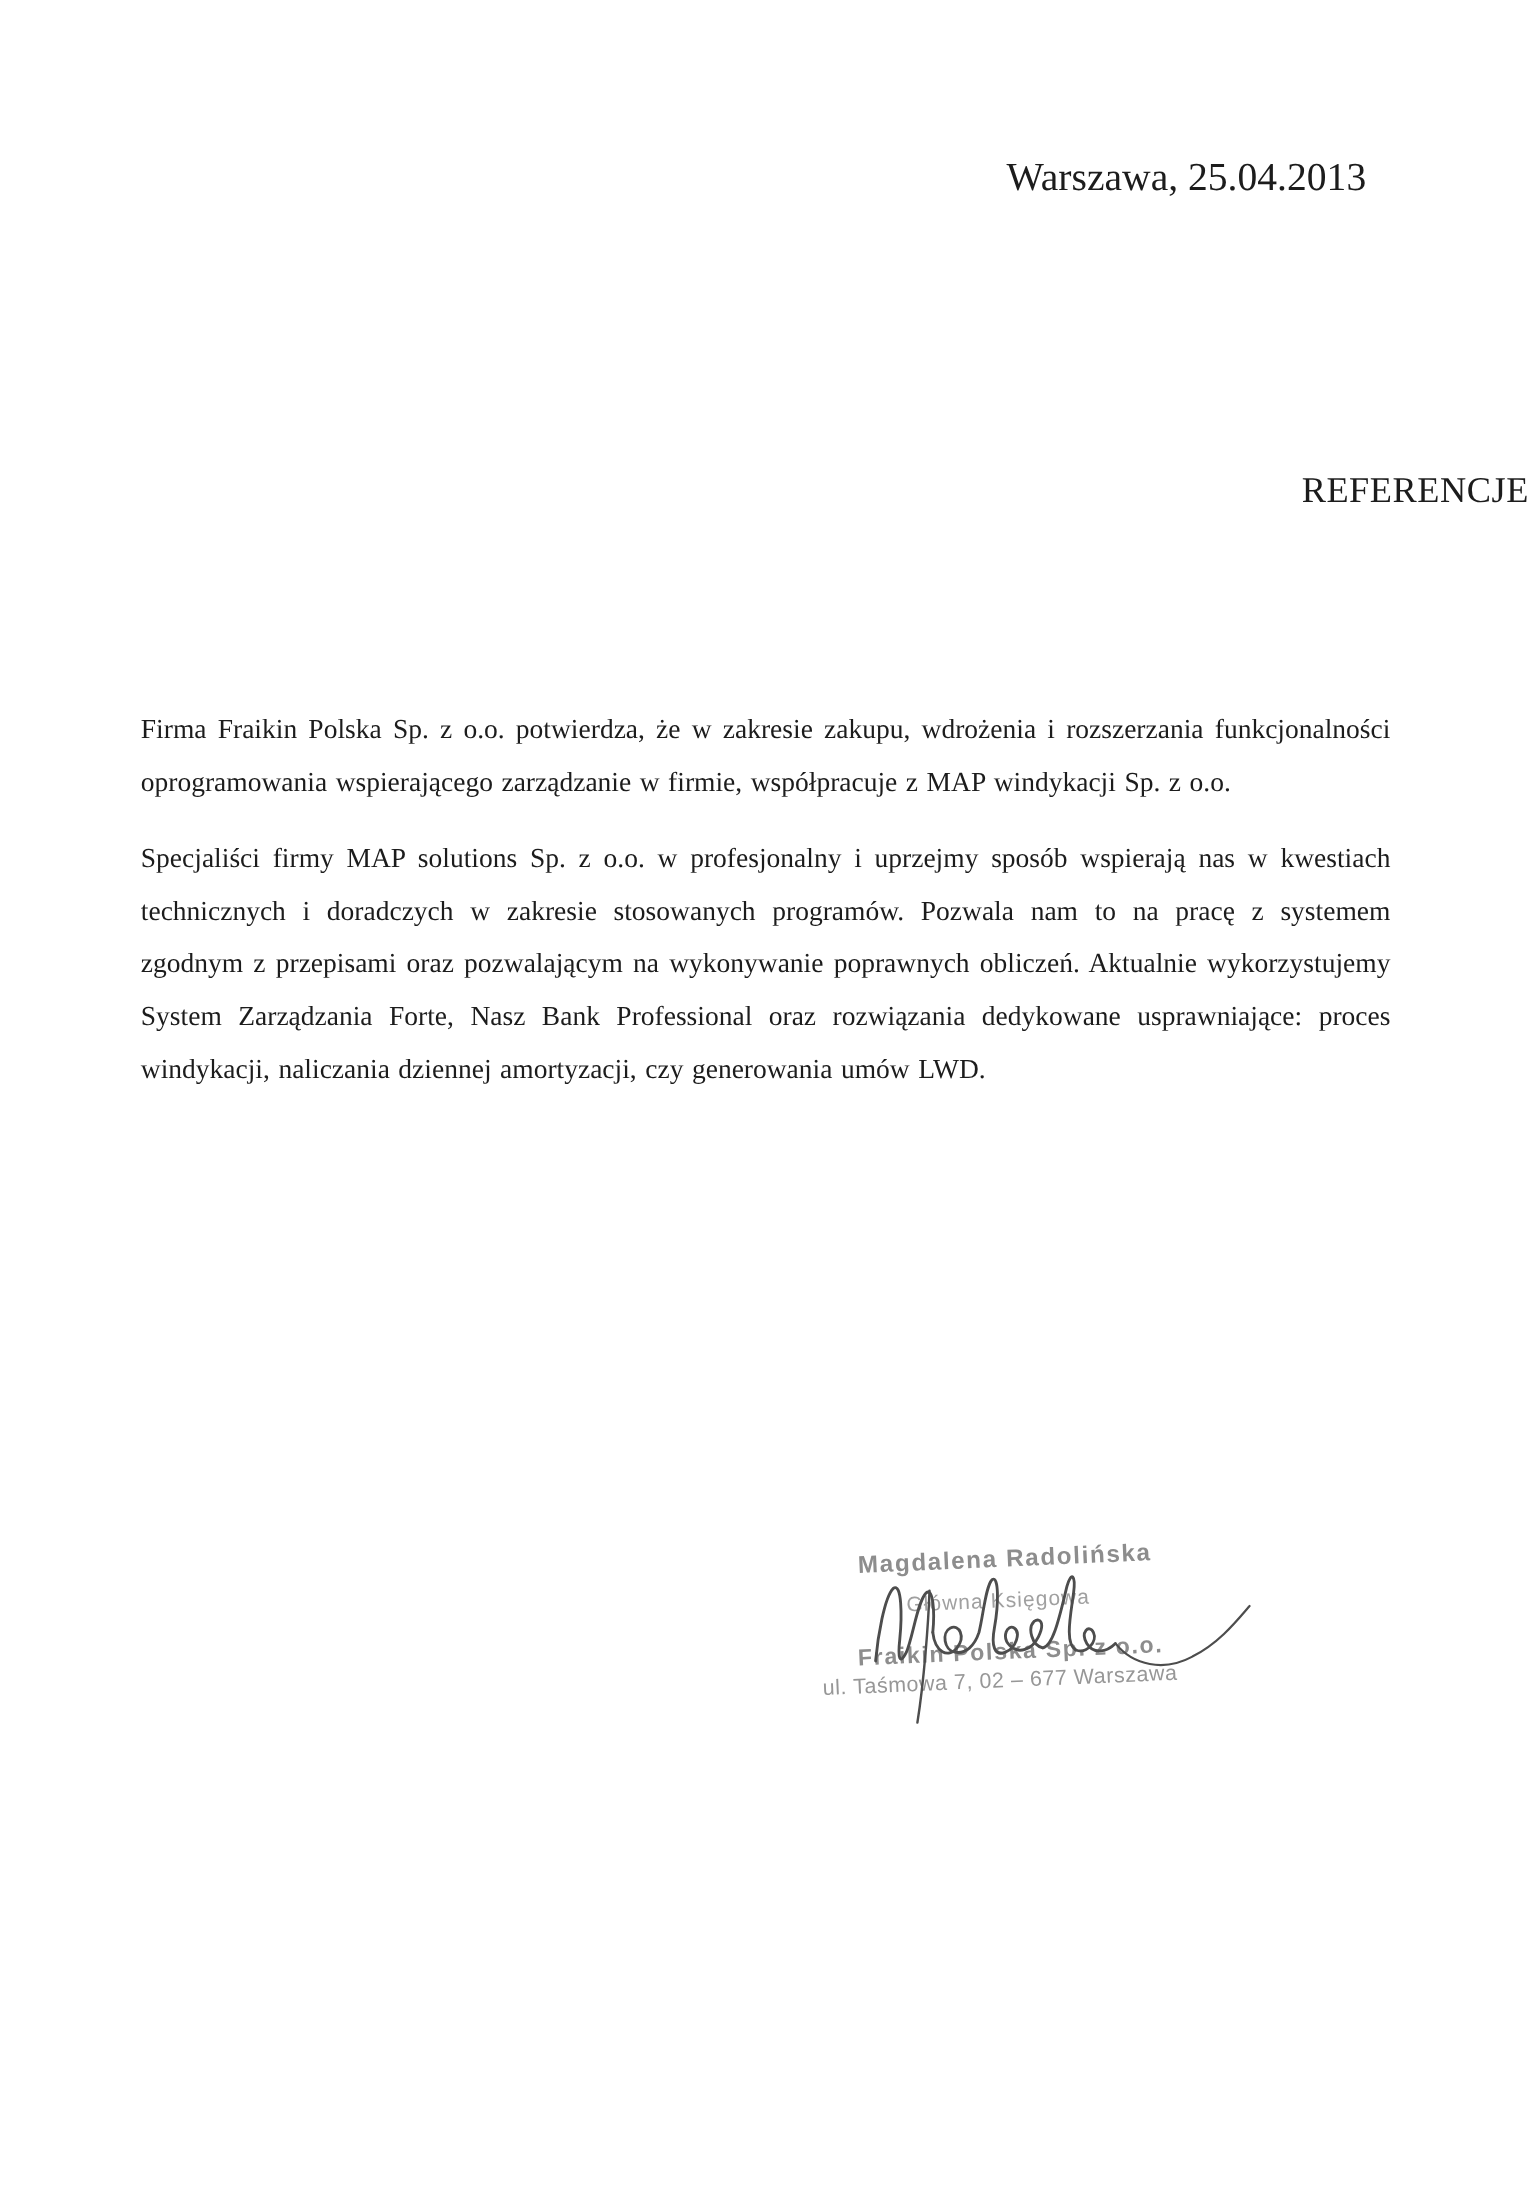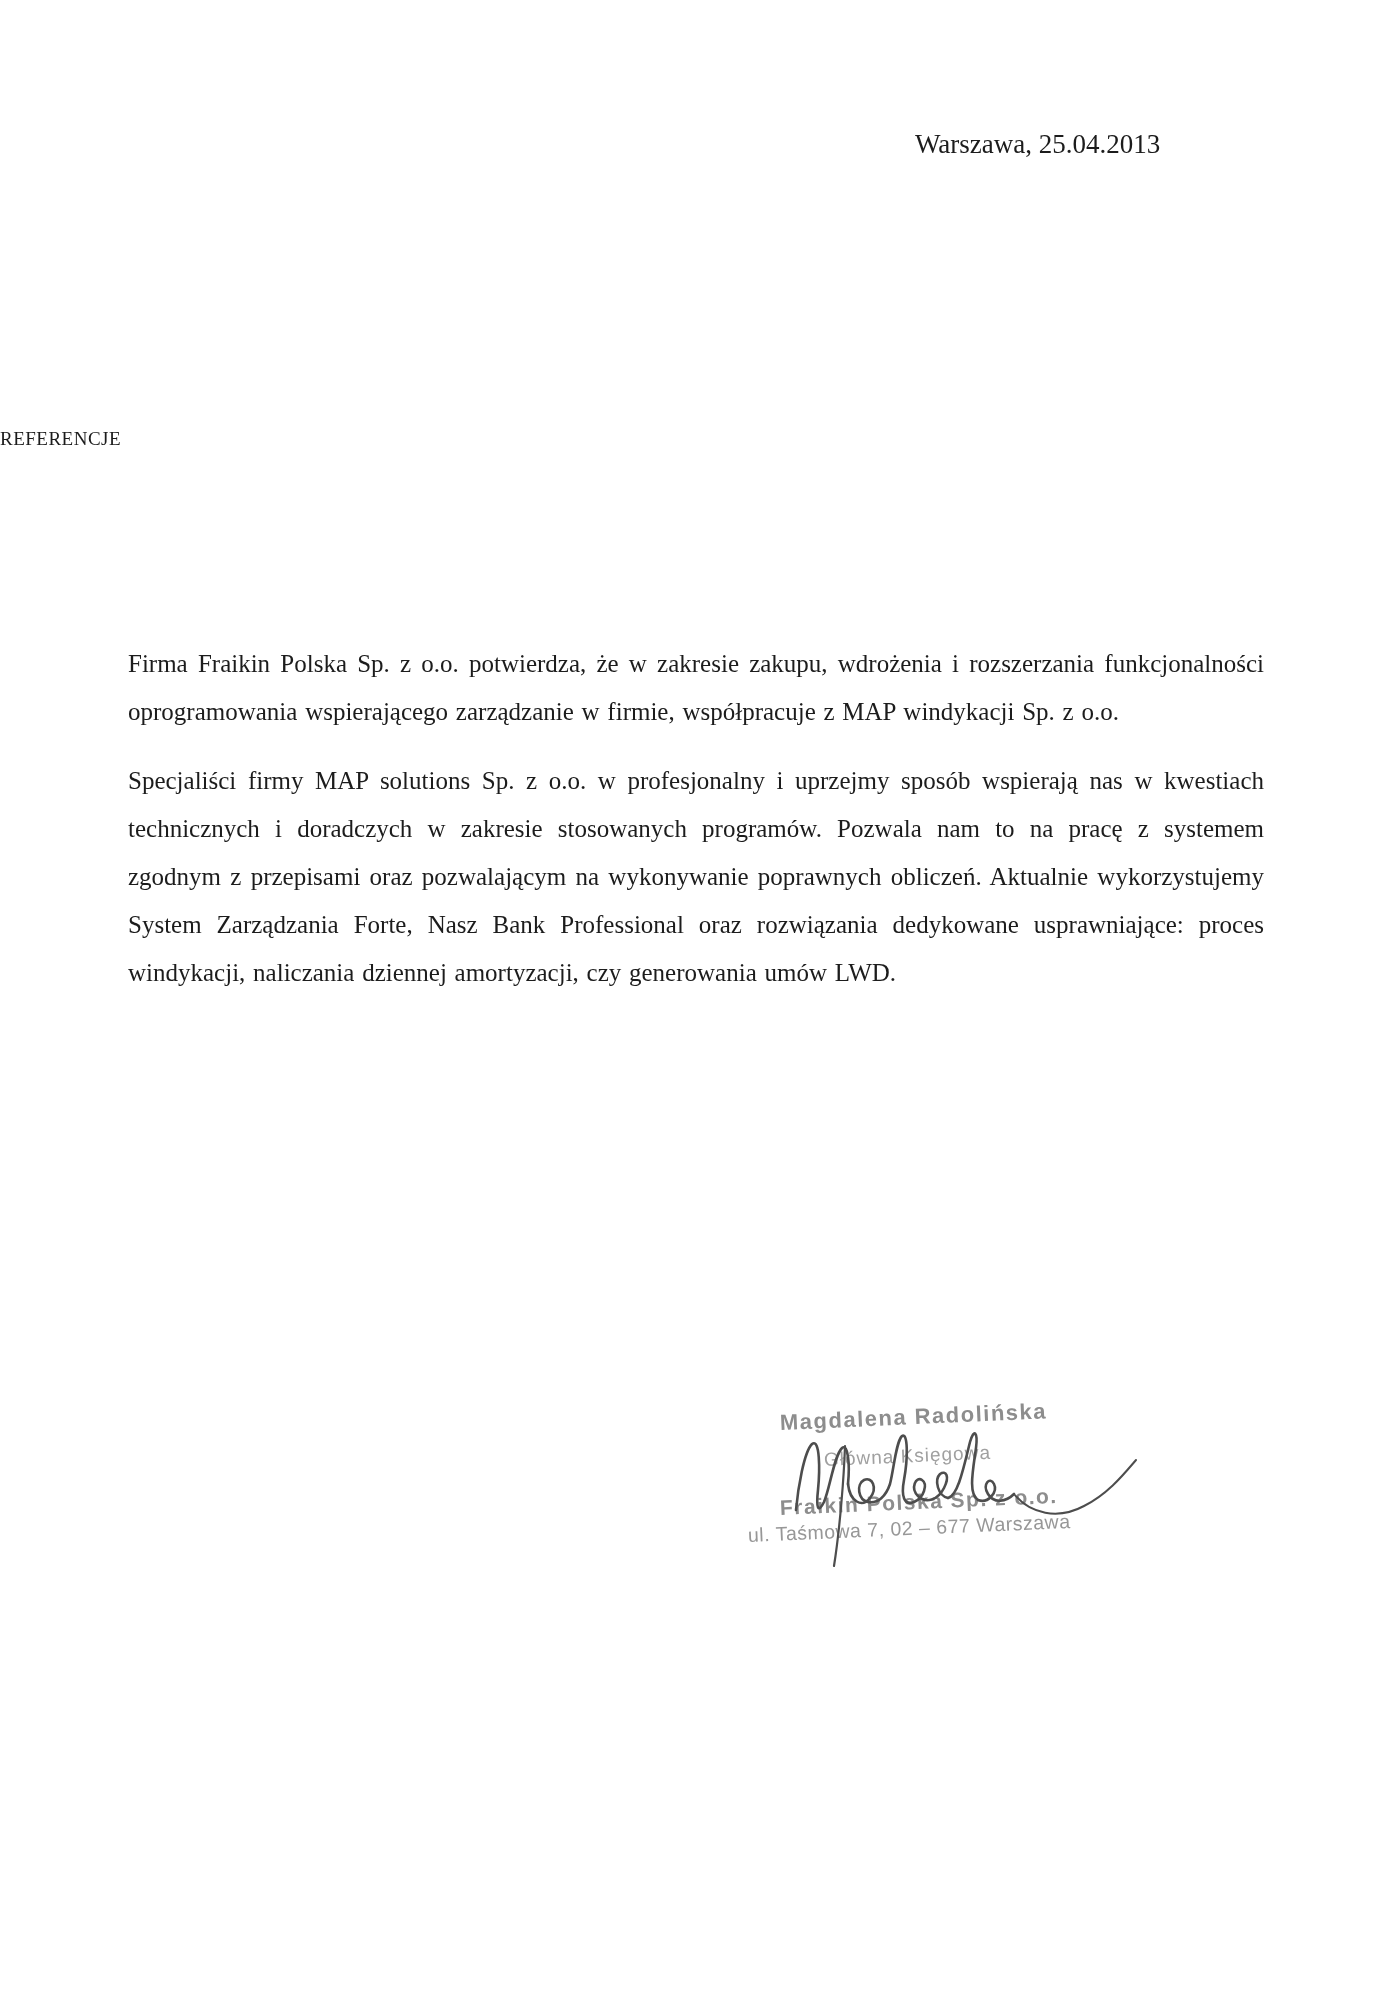--- a/index.html
+++ b/index.html
@@ -10,31 +10,31 @@
     height: 2000px;
     margin: 0 auto;
     background: #ffffff;
     font-family: "Liberation Serif", serif;
     color: #1c1c1c;
     overflow: hidden;
   }
   .dateline {
     position: absolute;
     left: 915px;
-    top: 129px;
-    font-size: 27px;
+    top: 140px;
+    font-size: 36px;
     white-space: nowrap;
   }
   .doc-title {
     position: absolute;
     top: 428px;
     left: 0;
     width: 100%;
-    text-align: left;
-    font-size: 19px;
+    text-align: right;
+    font-size: 33px;
     letter-spacing: 0.5px;
   }
   .body-text {
     position: absolute;
     left: 128px;
     top: 640px;
     width: 1136px;
   }
   .body-text p {
     font-size: 25px;

